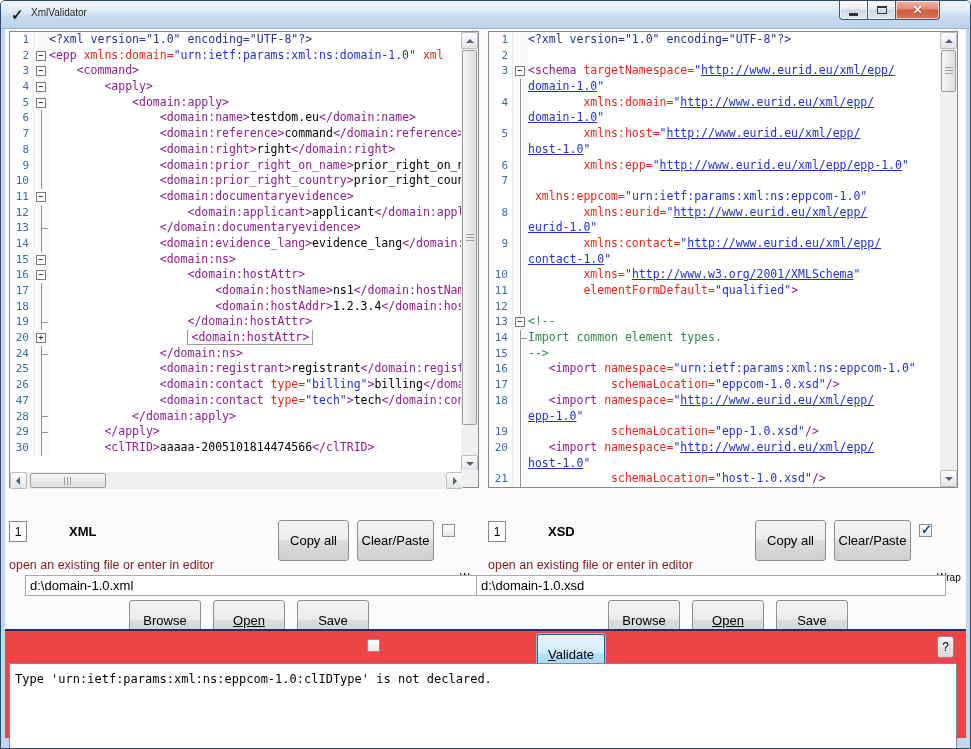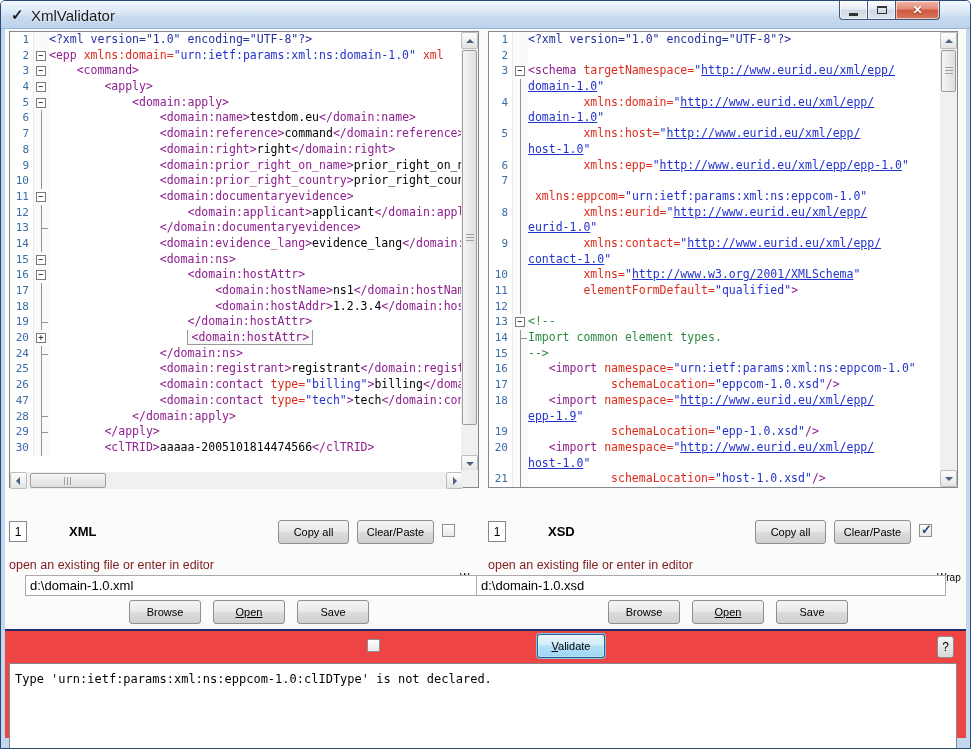--- a/index.html
+++ b/index.html
@@ -1,21 +1,21 @@
 <!DOCTYPE html>
 <html><head>
 <meta charset="utf-8">
 <style>
   * { margin:0; padding:0; box-sizing:border-box; }
   html,body { width:971px; height:749px; font-family:"Liberation Sans", sans-serif; }
   .window { position:absolute; inset:0; background:#c3d7ef; border:1px solid #2a4a74; border-radius:5px 5px 0 0; overflow:hidden; }
   .titlebar { position:absolute; left:0; top:0; right:0; height:28px;
     background:linear-gradient(#f2f7fd,#dce9f7 40%,#c8daef 60%,#bcd2ec); border-bottom:1px solid #9ab4d4; }
   .title-icon { position:absolute; left:10px; top:5px; font-size:15px; font-weight:bold; color:#1c1c1c; }
-  .title-text { position:absolute; left:30px; top:6px; font-size:15px; color:#1b1b1b; text-shadow:0 0 3px #fff; }
+  .title-text { position:absolute; left:30px; top:6px; font-size:10px; color:#1b1b1b; text-shadow:0 0 3px #fff; }
   .winbtns { position:absolute; right:30px; top:0; display:flex; }
   .wbtn { height:19px; border:1px solid #40597a; border-top:none; display:flex; align-items:center; justify-content:center;
     background:linear-gradient(#fdfdfd,#e7edf5 45%,#cfd9e6 50%,#dde5ef); box-shadow:inset 0 0 0 1px rgba(255,255,255,.6); }
   .wbtn-min { width:29px; border-radius:0 0 0 4px; }
   .wbtn-max { width:27px; border-left:none; border-right:none; }
   .wbtn-close { width:45px; border-radius:0 0 4px 0;
     background:linear-gradient(#f2b5a8,#e08a75 45%,#cf5a3d 50%,#d8765c); }
   .glyph-min { width:9px; height:3px; background:#333; margin-top:8px; }
   .glyph-max { width:10px; height:8px; border:1px solid #333; border-top:2px solid #333; background:transparent; }
   .glyph-close { color:#fff; font-size:12px; font-weight:bold; text-shadow:0 1px 1px #7c2a14; }
@@ -53,21 +53,21 @@
   .grip-v { position:absolute; left:3px; top:50%; margin-top:-4px; width:8px; height:8px;
     background:repeating-linear-gradient(180deg,#9f9f9f 0 1px,transparent 1px 3px); }
   .grip-h { position:absolute; top:3px; left:50%; margin-left:-4px; width:8px; height:8px;
     background:repeating-linear-gradient(90deg,#9f9f9f 0 1px,transparent 1px 3px); }
   .sb-corner { position:absolute; right:0; bottom:0; width:17px; height:17px; background:#f0f0f0; }
 
   
   .pagebox { position:absolute; top:492px; width:18px; height:21px; border:1px solid #828790; background:#fff;
     text-align:center; font-size:12px; line-height:20px; }
   .doclabel { position:absolute; top:495px; font-size:13px; font-weight:bold; }
-  .btn { position:absolute; height:24px; border:1px solid #8e8f8f; border-radius:3px; font-size:11px; color:#000;
+  .btn { position:absolute; height:41px; border:1px solid #8e8f8f; border-radius:3px; font-size:13px; color:#000;
     background:linear-gradient(#f4f4f4,#ebebeb 45%,#dddddd 50%,#cfcfcf); text-align:center; display:flex; align-items:center; justify-content:center; }
   .cb { position:absolute; width:13px; height:13px; border:1px solid #8e8f8f; background:linear-gradient(#fefefe,#e8e8e8); }
   .cb.checked::after { content:"\2713"; position:absolute; left:1px; top:-3px; font-size:13px; font-weight:bold; color:#1c5180; }
   .cblabel { position:absolute; font-size:10px; color:#000;margin-top:48px; }
   .hint { position:absolute; top:529px; font-size:12.5px; color:#7f1d1d; }
   .pathinput { position:absolute; top:546px; width:470px; height:21px; border:1px solid #a9a9a9; background:#fff;
     font-size:13px; font-family:"Liberation Sans",sans-serif; padding:0 4px; color:#000; }
   .u-all { text-decoration:underline;text-align:right; }
   .btn-validate { background:linear-gradient(#e8f6fd,#d1ecfb 45%,#b5e0f7 50%,#9cd4f3); border:1px solid #2c628b;
     box-shadow:0 0 0 1px #7ec3ea, inset 0 0 2px #fff; }
@@ -404,21 +404,21 @@
             <div class="code"><span class="s-x">            </span><span class="s-a">schemaLocation=</span><span class="s-v">"eppcom-1.0.xsd"</span><span class="s-t">/&gt;</span></div>
           </div>
           <div class="row">
             <div class="gut">18</div>
             <div class="fold f-l"></div>
             <div class="code"><span class="s-t">   &lt;import </span><span class="s-a">namespace=</span><span class="s-v">"</span><span class="s-u">http://www.eurid.eu/xml/epp/</span></div>
           </div>
           <div class="row">
             <div class="gut"></div>
             <div class="fold f-l"></div>
-            <div class="code"><span class="s-u">epp-1.9</span><span class="s-v">"</span></div>
+            <div class="code"><span class="s-u">epp-1.0</span><span class="s-v">"</span></div>
           </div>
           <div class="row">
             <div class="gut">19</div>
             <div class="fold f-l"></div>
             <div class="code"><span class="s-x">            </span><span class="s-a">schemaLocation=</span><span class="s-v">"epp-1.0.xsd"</span><span class="s-t">/&gt;</span></div>
           </div>
           <div class="row">
             <div class="gut">20</div>
             <div class="fold f-l"></div>
             <div class="code"><span class="s-t">   &lt;import </span><span class="s-a">namespace=</span><span class="s-v">"</span><span class="s-u">http://www.eurid.eu/xml/epp/</span></div>

